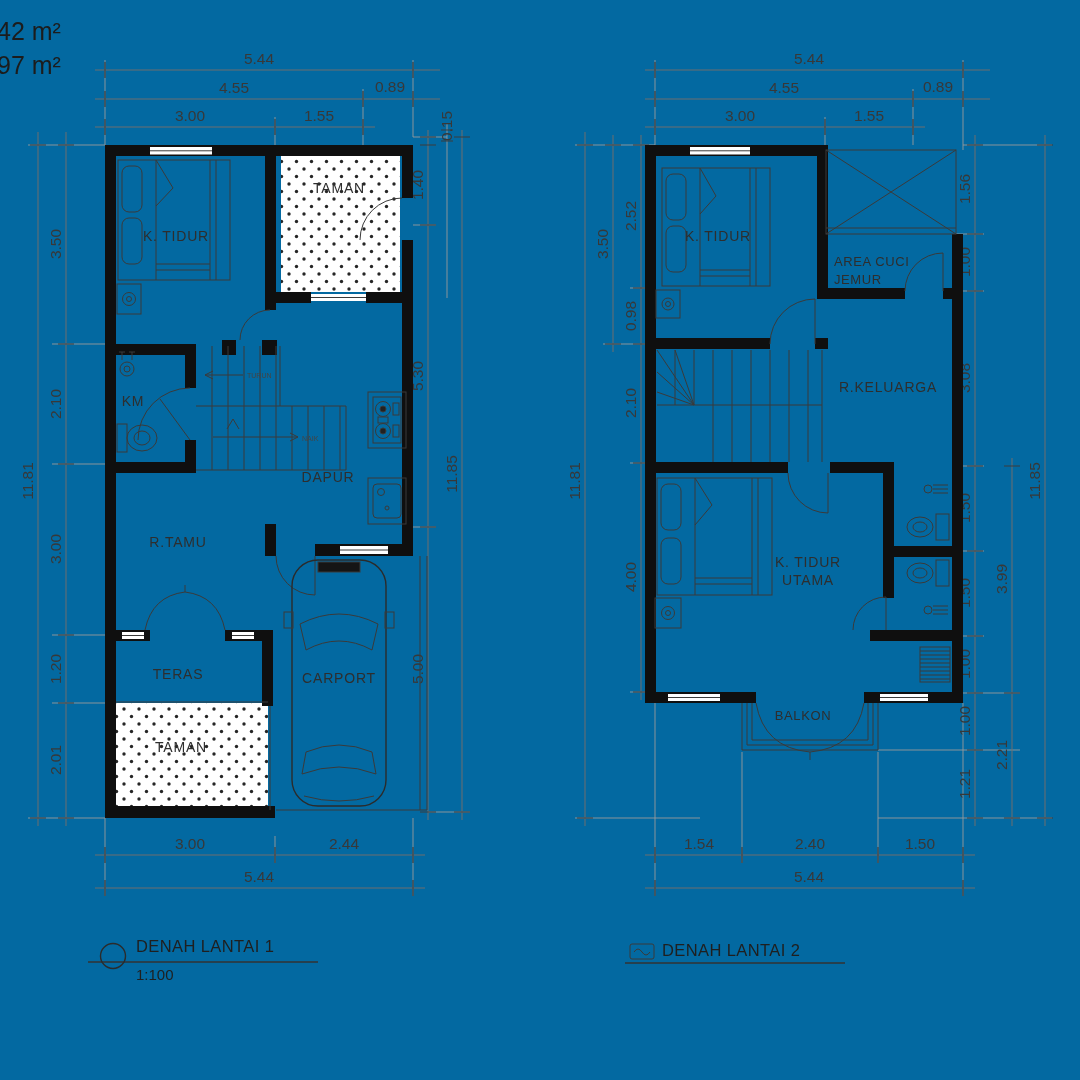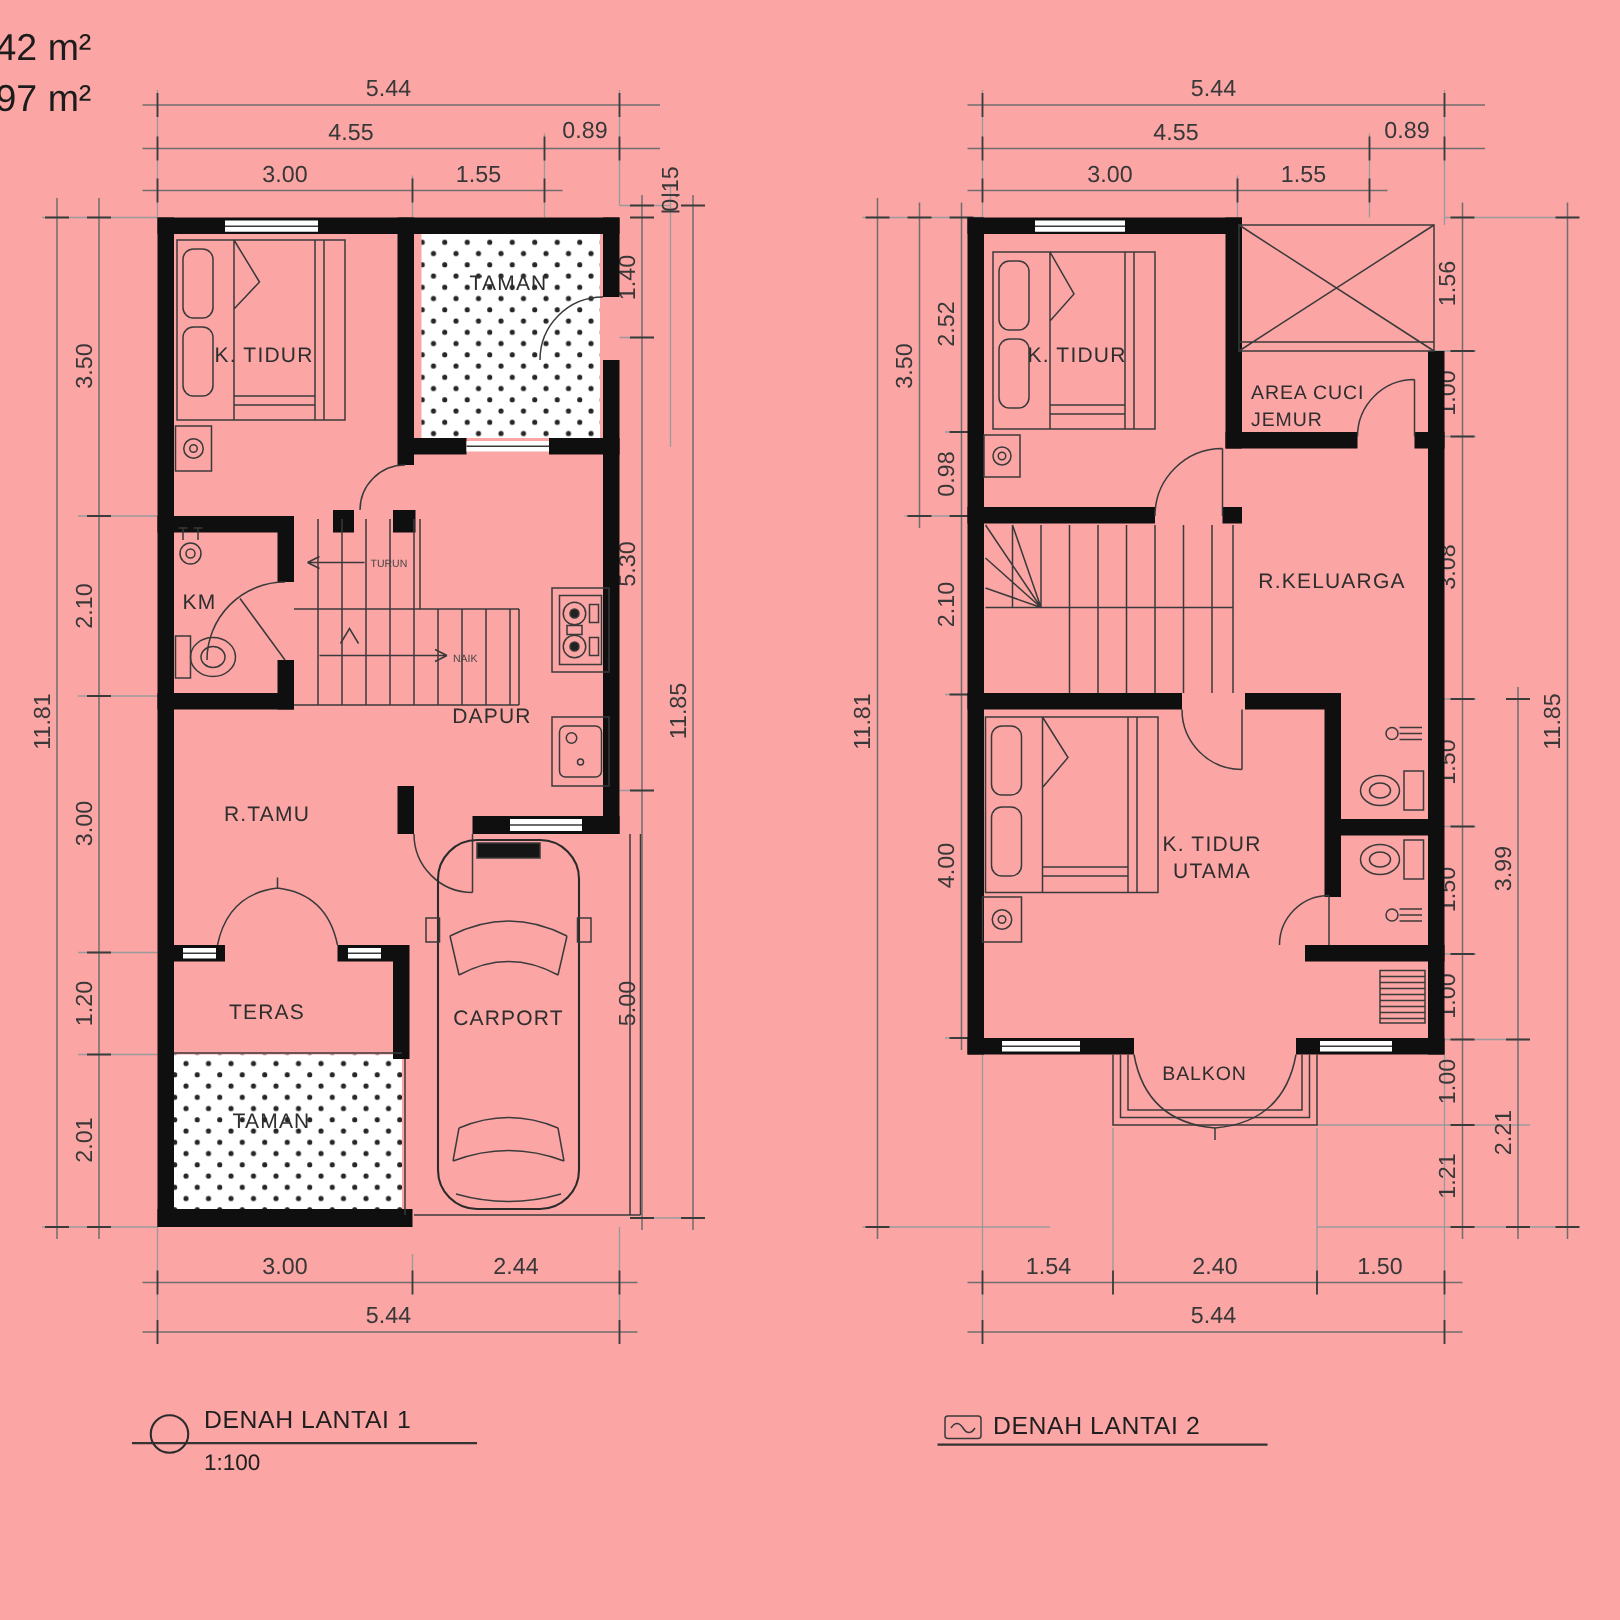--- a/index.html
+++ b/index.html
@@ -1,16 +1,16 @@
 <!DOCTYPE html>
 <html><head>
 <meta charset="utf-8">
 <style>
   html,body{margin:0;padding:0;background:#fff;}
-  #sheet{width:1080px;height:1080px;background:#fca5a5;position:relative;font-family:"Liberation Sans",sans-serif;}
+  #sheet{width:1080px;height:1080px;background:#0369a1;position:relative;font-family:"Liberation Sans",sans-serif;}
   svg{display:block;}
   text{font-family:"Liberation Sans",sans-serif;fill:#383838;}
   .w{fill:#0f0f0f;stroke:none;}
   .t{stroke:#2b2b2b;stroke-width:1.4;fill:none;}
   .t2{stroke:#3a3a3a;stroke-width:1;fill:none;}
   .d{stroke:#6e6e6e;stroke-width:1;fill:none;}
   .e{stroke:#9a9a9a;stroke-width:0.9;fill:none;}
   .k{stroke:#3c3c3c;stroke-width:1.2;fill:none;}
   .win{fill:#ffffff;stroke:none;}
   .dots{stroke:none;}

